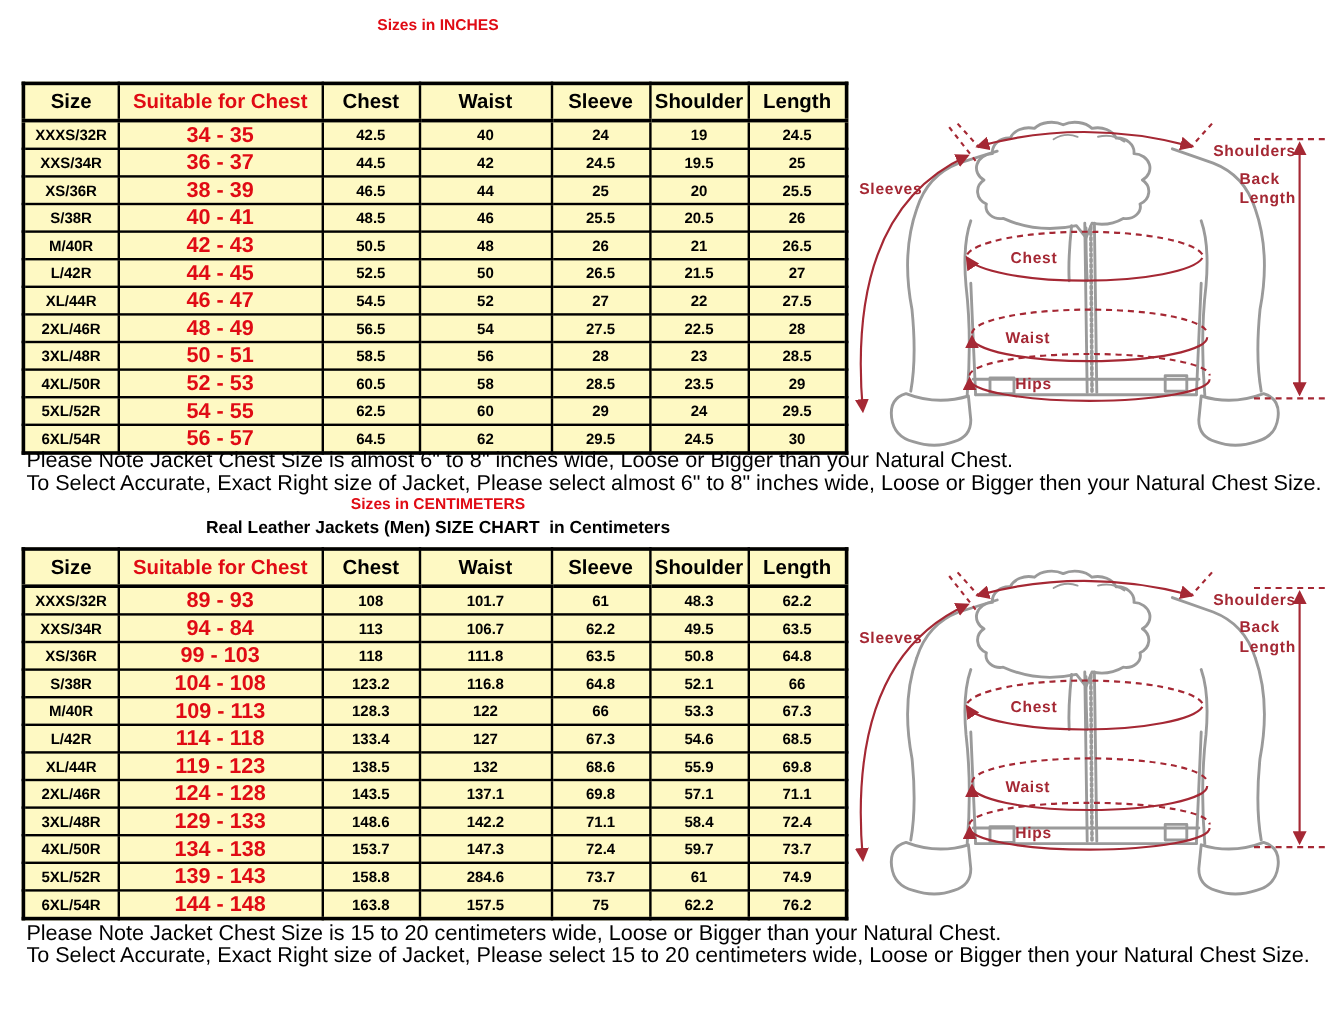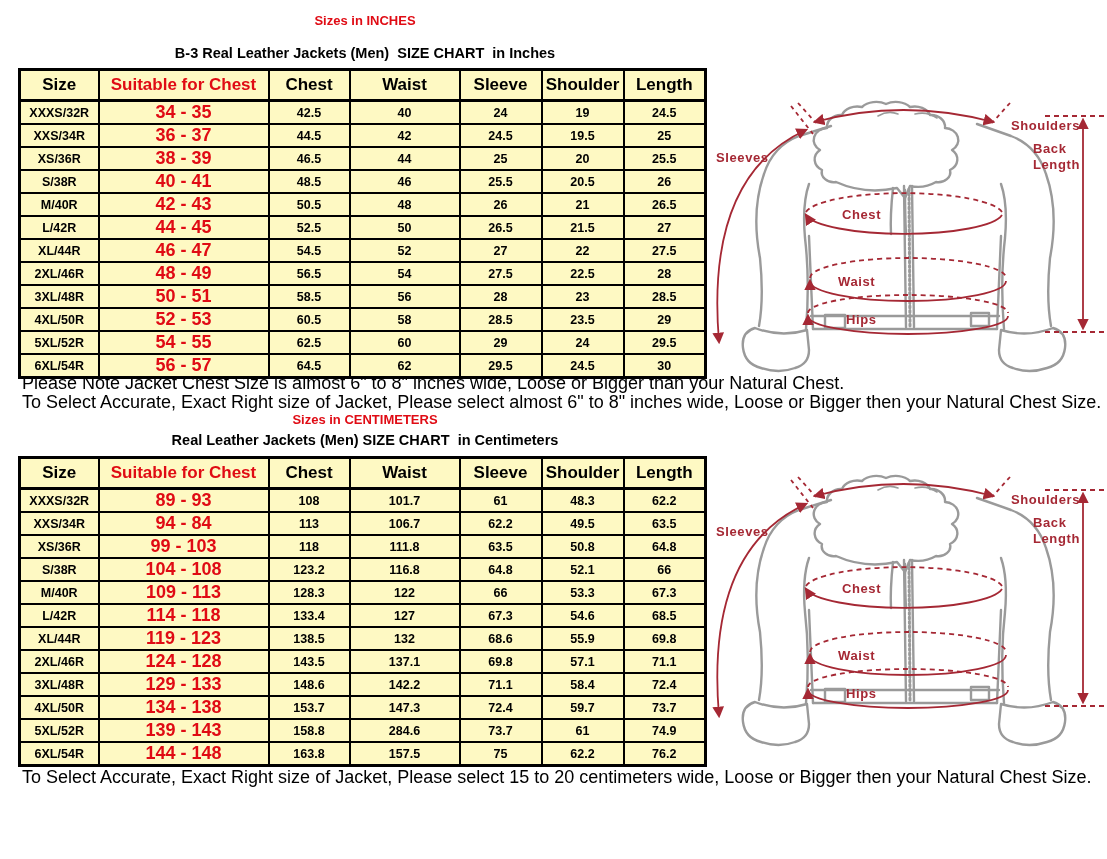--- a/index.html
+++ b/index.html
@@ -22,21 +22,20 @@
   .notes { position:absolute; left:22px; color:#000; font-size:18px; line-height:19px; white-space:nowrap; }
 
   .jacket { position:absolute; width:402px; height:310px; }
 </style>
 </head>
 <body>
 
 <div class="page">
 
   <div class="sec-title red-title" style="top:13px;">Sizes in INCHES</div>
-  <div class="sec-title black-title" style="top:45px;">B-3 Real Leather Jackets (Men)  SIZE CHART  in Inches</div>
 
   <table class="size-table" style="top:68px; height:304px;">
     <colgroup>
       <col style="width:79px">
         <col style="width:170px">
         <col style="width:81px">
       <col style="width:110px">
         <col style="width:82px">
         <col style="width:82px">
         <col style="width:82px">
@@ -353,20 +352,21 @@
           <td>163.8</td>
           <td>157.5</td>
           <td>75</td>
           <td>62.2</td>
           <td>76.2</td>
         </tr>
       </tbody>
   </table>
 
   <div class="notes" style="top:768px;">
+    <div>Please Note Jacket Chest Size is 15 to 20 centimeters wide, Loose or Bigger than your Natural Chest.</div>
     <div>To Select Accurate, Exact Right size of Jacket, Please select 15 to 20 centimeters wide, Loose or Bigger then your Natural Chest Size.</div>
   </div>
 
   <div class="jacket" style="left:703px; top:460px;">
   <svg viewBox="0 0 402 310" width="402" height="310">
     <defs>
       <marker id="j2-ar" viewBox="0 0 10 10" refX="8" refY="5" markerWidth="6.5" markerHeight="6.5" orient="auto-start-reverse">
         <path d="M0,0 L10,5 L0,10 z" fill="#a52834"></path>
       </marker>
     </defs>

